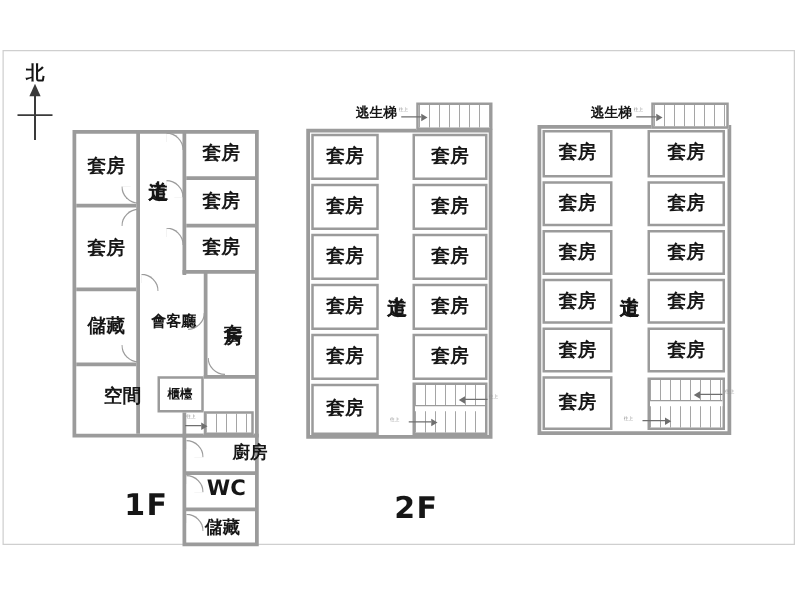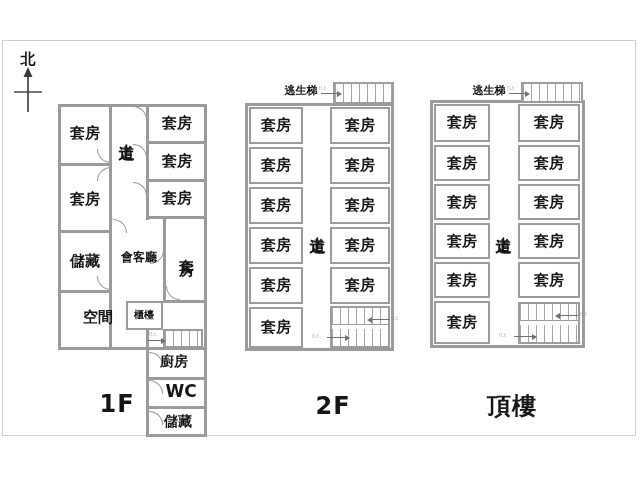--- a/index.html
+++ b/index.html
@@ -82,21 +82,21 @@
   <div class="lbl" style="left:85px;top:199px;">套房</div>
   <div class="lbl" style="left:85px;top:261px;">儲藏</div>
   <div class="lbl" style="left:98px;top:317px;">空間</div>
   <div class="lbl vlbl" style="left:126px;top:132px;font-size:16px;">走道</div>
   <div class="lbl small" style="left:139px;top:257px;">會客廳</div>
   <div class="lbl xsmall" style="left:144px;top:315px;">櫃檯</div>
   <div class="lbl" style="left:177px;top:123px;">套房</div>
   <div class="lbl" style="left:177px;top:161px;">套房</div>
   <div class="lbl" style="left:177px;top:198px;">套房</div>
   <div class="lbl vlbl" style="left:186px;top:248px;">套房</div>
-  <div class="lbl" style="left:174px;top:362px;font-size:14px;">廚房</div>
+  <div class="lbl" style="left:200px;top:362px;font-size:14px;">廚房</div>
   <div class="lbl" style="left:181px;top:391px;font-size:17px;">WC</div>
   <div class="lbl" style="left:178px;top:422px;font-size:14px;">儲藏</div>
   <div class="lbl floor-title" style="left:117px;top:404px;">1F</div>
 
   <div class="wallrect" style="left:245px;top:103px;width:149px;height:248px;"></div>
 
   <div class="lbl esc" style="left:301px;top:90px;">逃生梯</div>
   <div class="tinynote" style="left:319px;top:85px;">往上</div>
   <div class="arrow arrow-right" style="left:321px;top:93px;width:16px;"></div>
   <div class="stairs" style="left:333px;top:82px;width:61px;height:22px;"></div>
@@ -167,15 +167,14 @@
   <div class="lbl" style="left:462px;top:202px;">套房</div>
   <div class="lbl" style="left:462px;top:241px;">套房</div>
   <div class="lbl" style="left:462px;top:280px;">套房</div>
   <div class="lbl" style="left:462px;top:322px;">套房</div>
   <div class="lbl" style="left:549px;top:122px;">套房</div>
   <div class="lbl" style="left:549px;top:163px;">套房</div>
   <div class="lbl" style="left:549px;top:202px;">套房</div>
   <div class="lbl" style="left:549px;top:241px;">套房</div>
   <div class="lbl" style="left:549px;top:280px;">套房</div>
   <div class="lbl vlbl" style="left:503px;top:225px;font-size:16px;">走道</div>
-  <div class="lbl floor-title" style="left:512px;top:406px;">頂樓</div>
 
 </div>
 
 </body></html>

